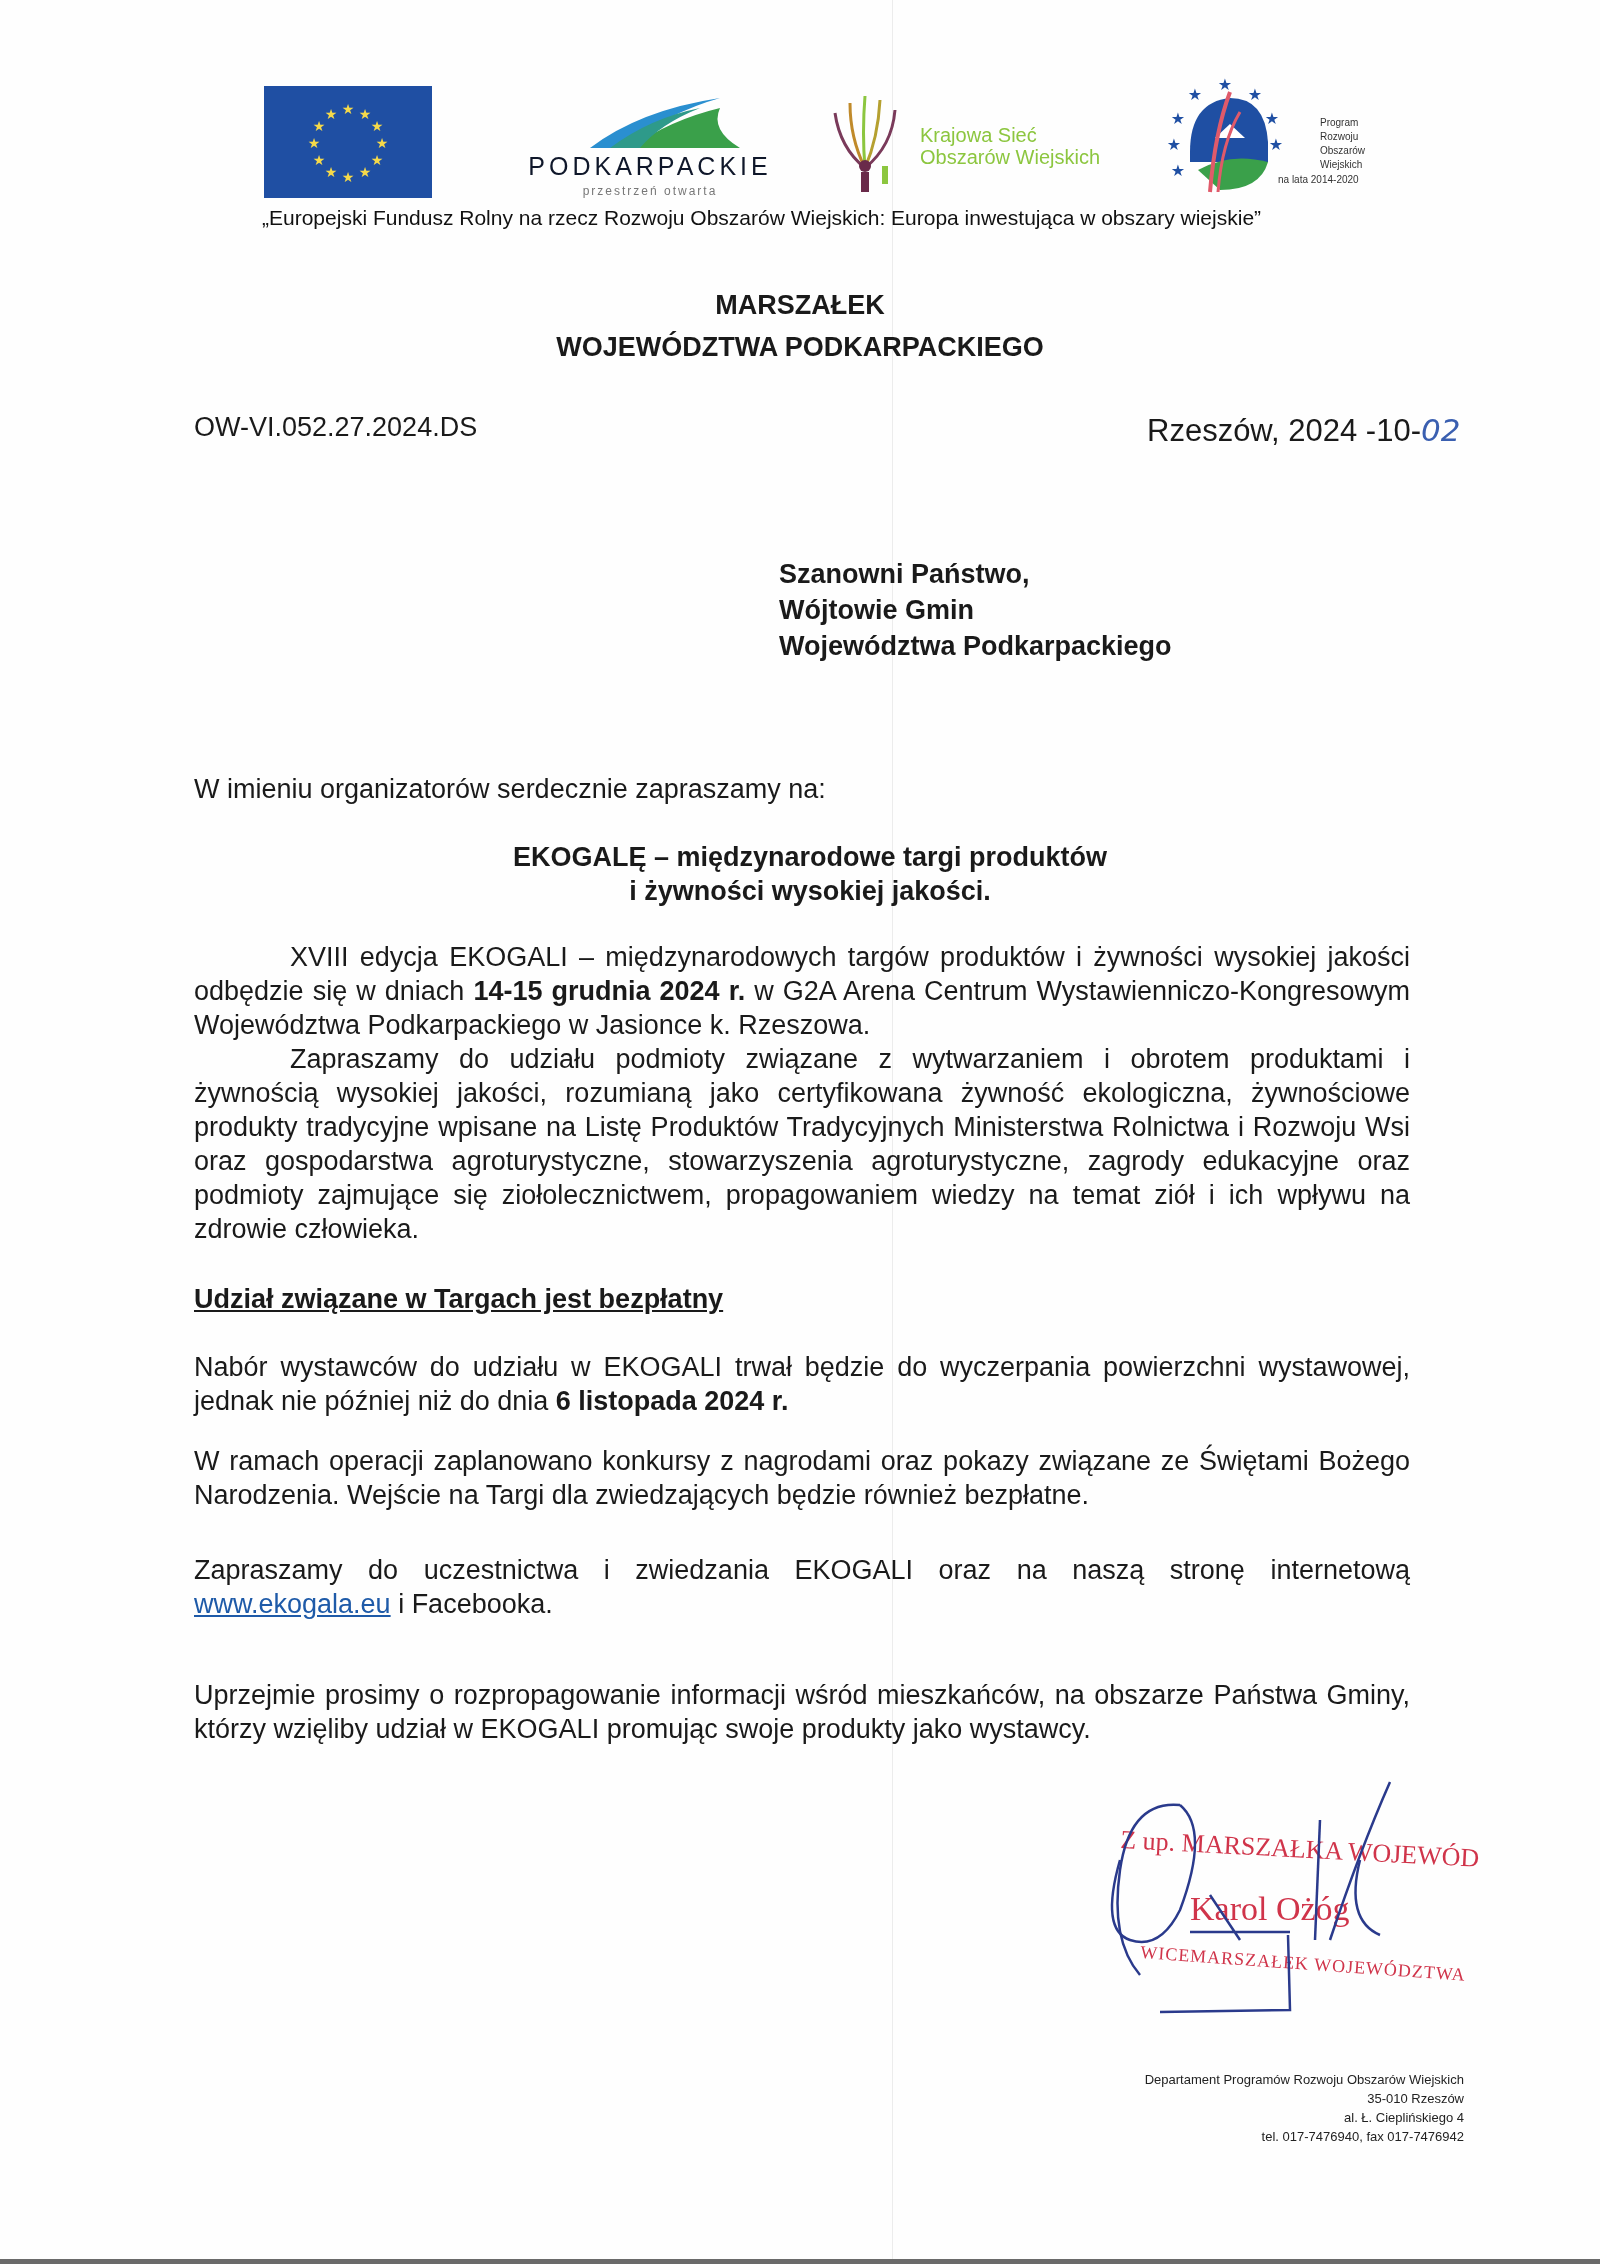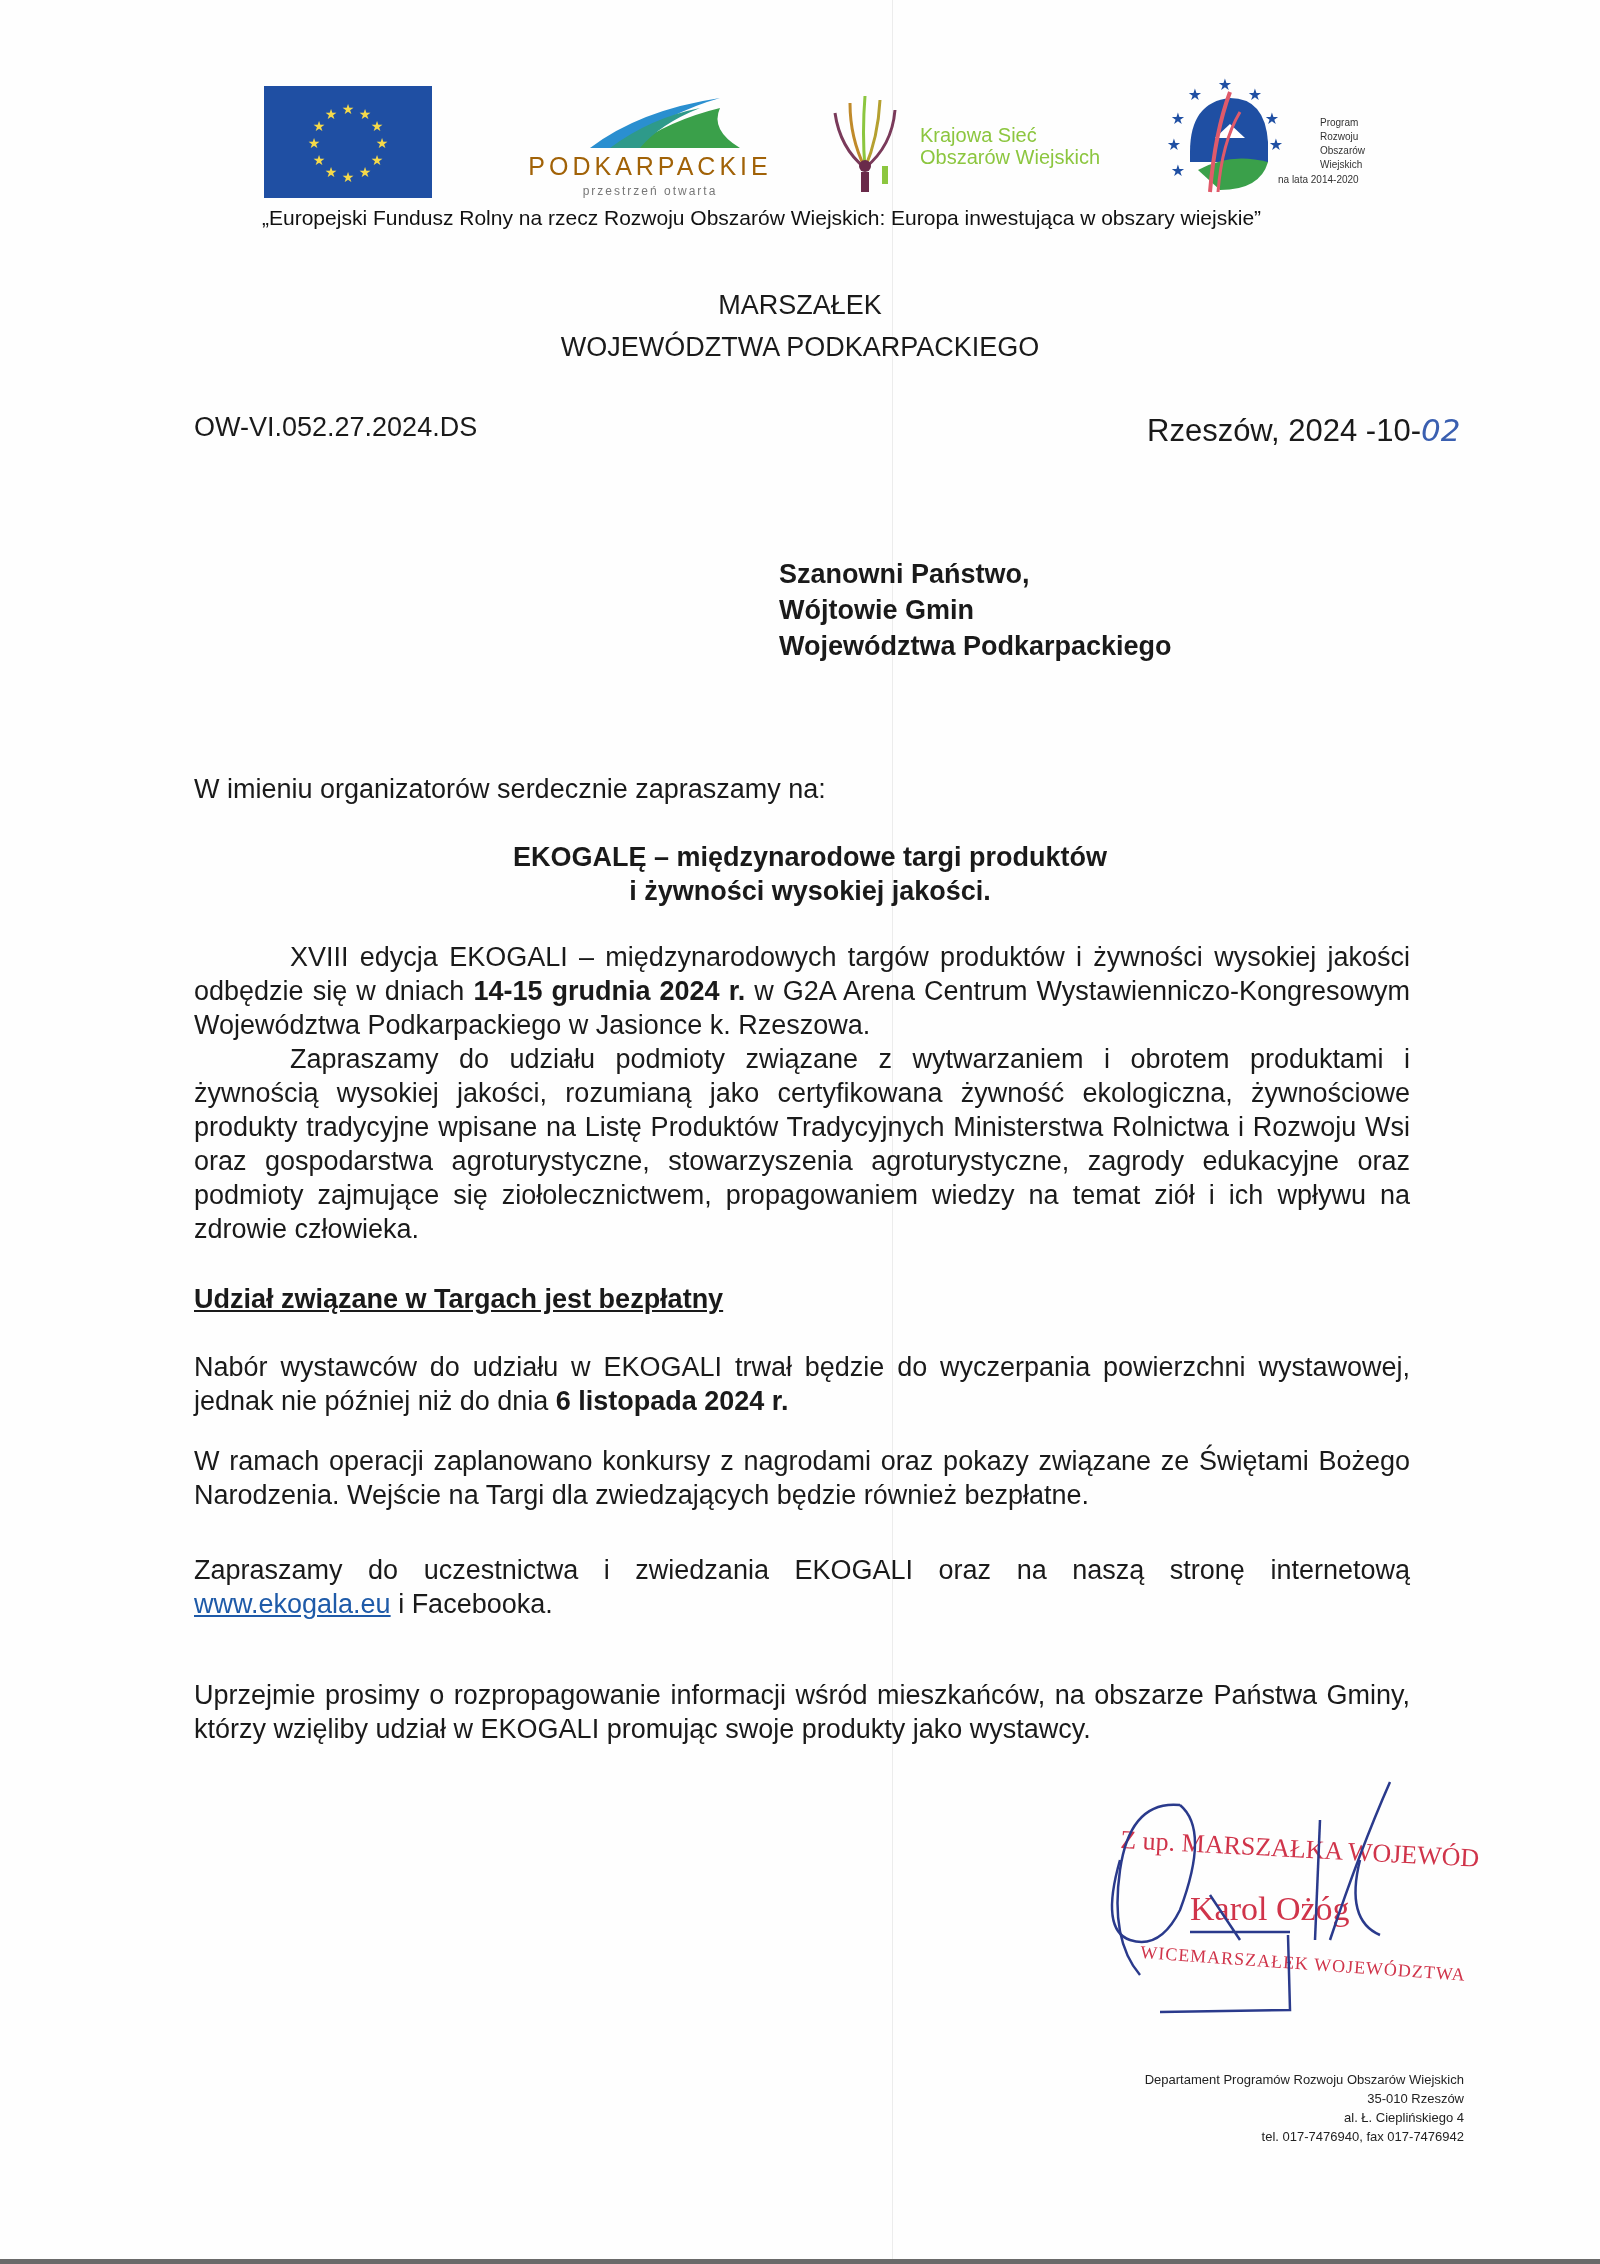--- a/index.html
+++ b/index.html
@@ -6,31 +6,31 @@
   body { width:1600px; height:2264px; background:#fff; position:relative; overflow:hidden;
          font-family:"Liberation Sans", sans-serif; color:#1a1a1a; }
   .page { position:absolute; left:0; top:0; width:1600px; height:2264px; background:#fefefe; }
   .fold { position:absolute; left:892px; top:0; width:1px; height:2260px; background:#ececec; }
   .bottom-edge { position:absolute; left:0; top:2259px; width:1600px; height:5px; background:#6a6a6a; }
 
   
   .eu-flag { position:absolute; left:264px; top:86px; width:168px; height:112px; background:#1f4fa3; }
   .eu-flag svg { width:100%; height:100%; }
   .podk { position:absolute; left:520px; top:90px; width:260px; height:110px; }
-  .podk-name { position:absolute; left:0; top:62px; width:260px; text-align:center; font-size:25px; letter-spacing:4px; color:#a16207; }
+  .podk-name { position:absolute; left:0; top:62px; width:260px; text-align:center; font-size:25px; letter-spacing:4px; color:#0f172a; }
   .podk-sub { position:absolute; left:0; top:94px; width:260px; text-align:center; font-size:12px; letter-spacing:2px; color:#777; }
   .ksow { position:absolute; left:820px; top:88px; width:300px; height:110px; }
   .ksow-text { position:absolute; left:100px; top:36px; font-size:20px; line-height:22px; color:#8cc63f; }
   .prow { position:absolute; left:1160px; top:72px; width:240px; height:130px; }
   .prow-text { position:absolute; left:160px; top:44px; font-size:10px; line-height:14px; color:#333; }
   .prow-years { position:absolute; left:118px; top:102px; font-size:10px; color:#333; }
 
   .slogan { position:absolute; left:262px; top:206px; font-size:21px; color:#111; }
 
-  .title { position:absolute; left:0; width:1600px; text-align:center; font-weight:normal; font-size:27px; }
+  .title { position:absolute; left:0; width:1600px; text-align:center; font-weight:bold; font-size:27px; }
   .ref { position:absolute; left:194px; top:412px; font-size:27px; }
   .date { position:absolute; left:1147px; top:412px; font-size:31px; }
   .date-hand { color:#3a5fb0; font-family:"DejaVu Sans", sans-serif; font-style:italic; font-weight:normal; }
 
   .addressee { position:absolute; left:779px; top:556px; font-weight:bold; font-size:27px; line-height:36px; }
   .p { position:absolute; left:194px; width:1216px; font-size:27px; line-height:34px; text-align:justify; }
   .p.center { text-align:center; font-weight:bold; left:330px; width:960px; }
   .indent { text-indent:96px; }
   .underline { text-decoration:underline; font-weight:bold; }
   .link { color:#1e5aa8; text-decoration:underline; }

